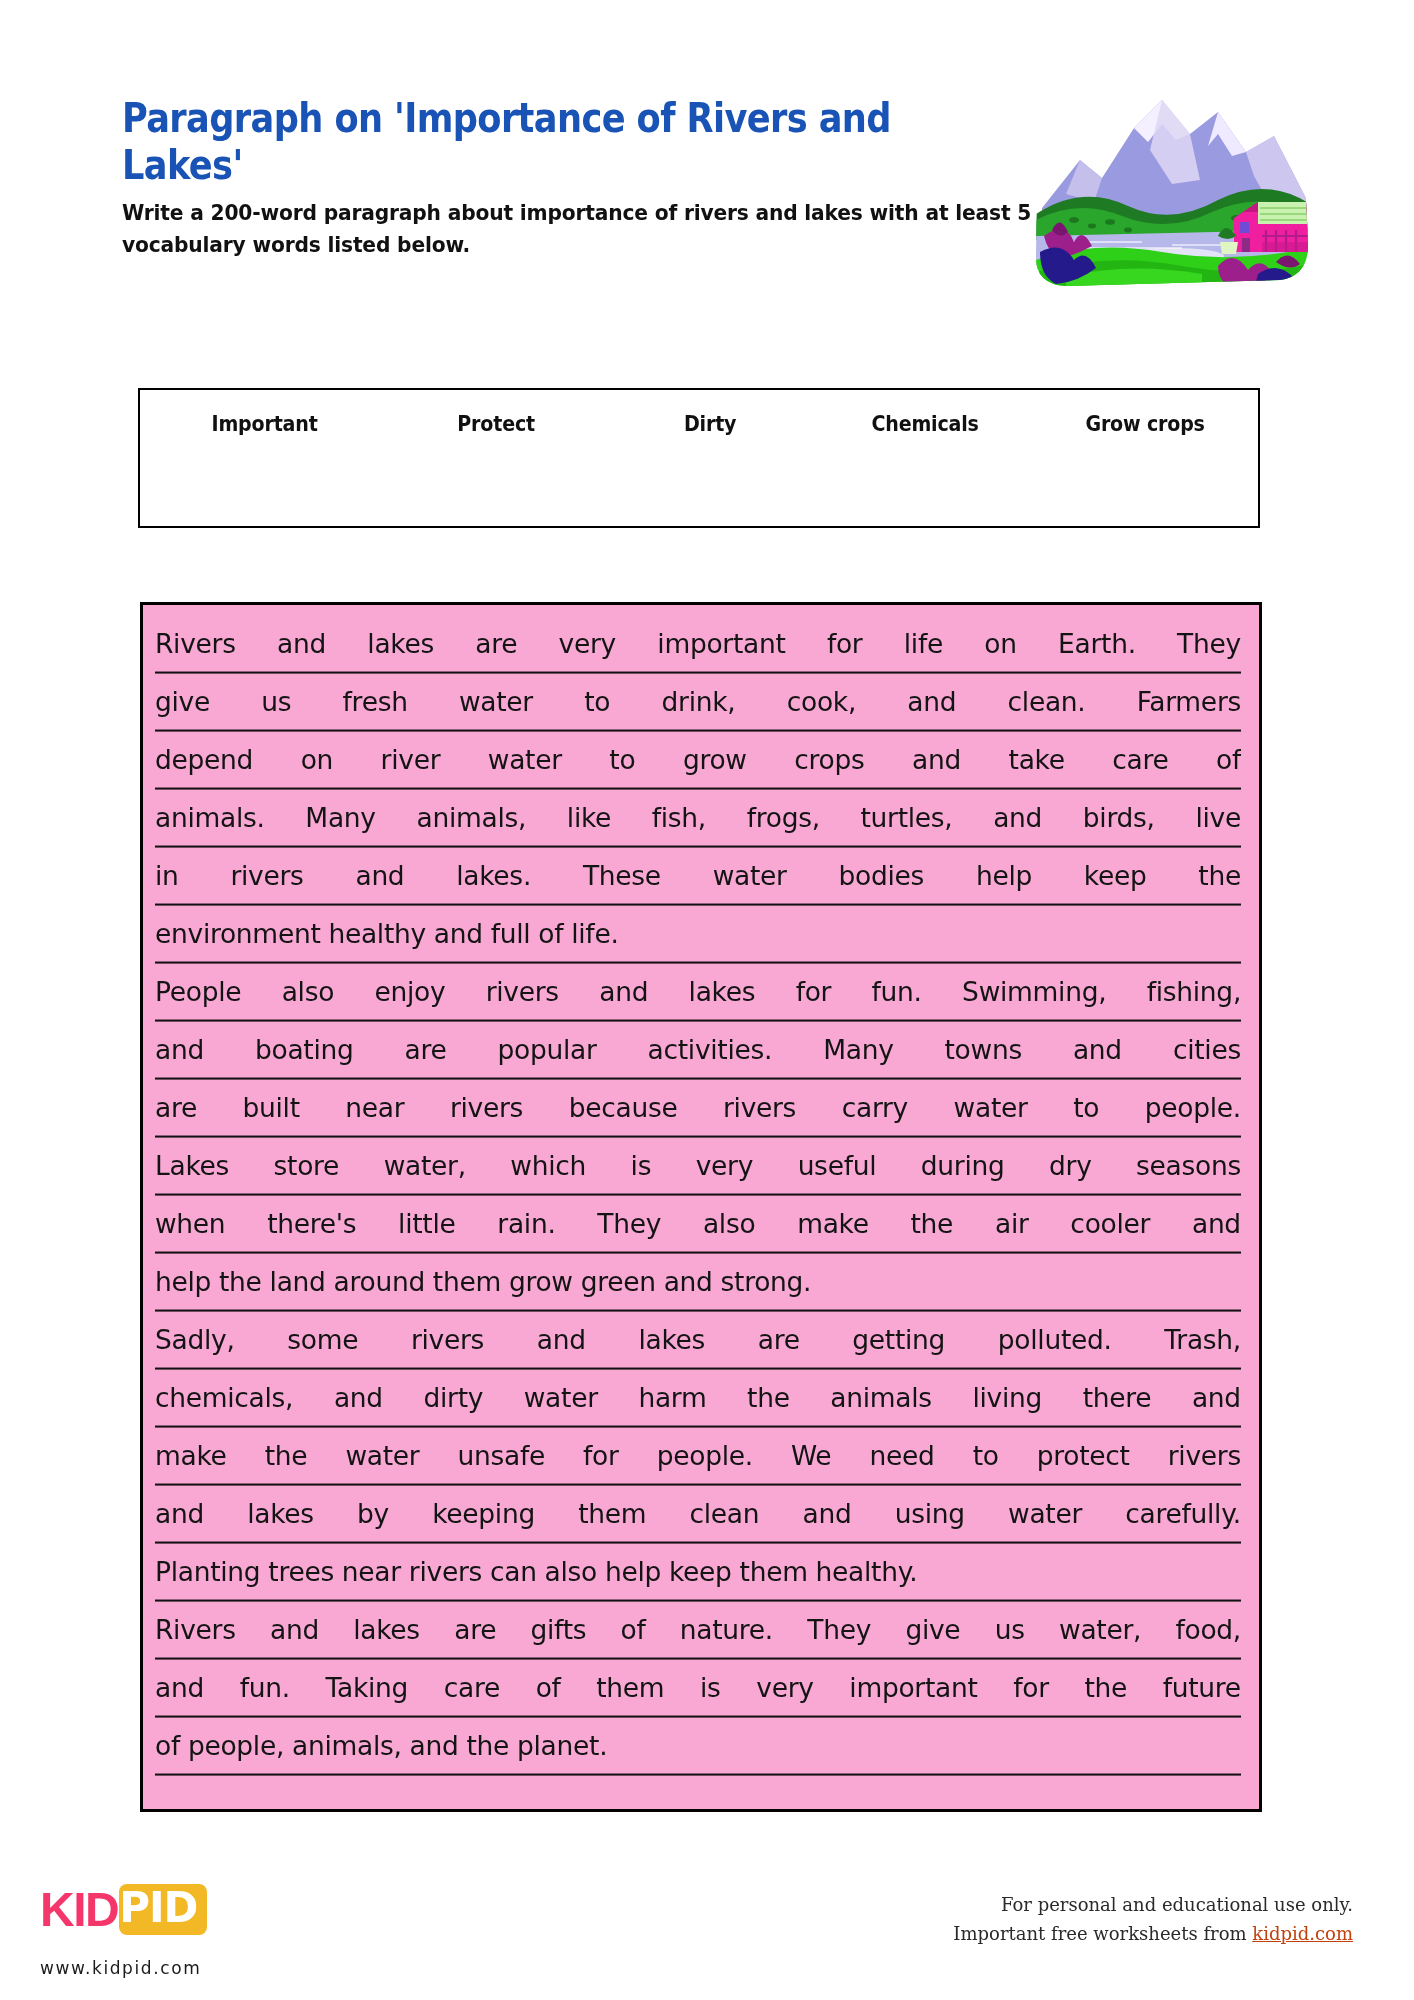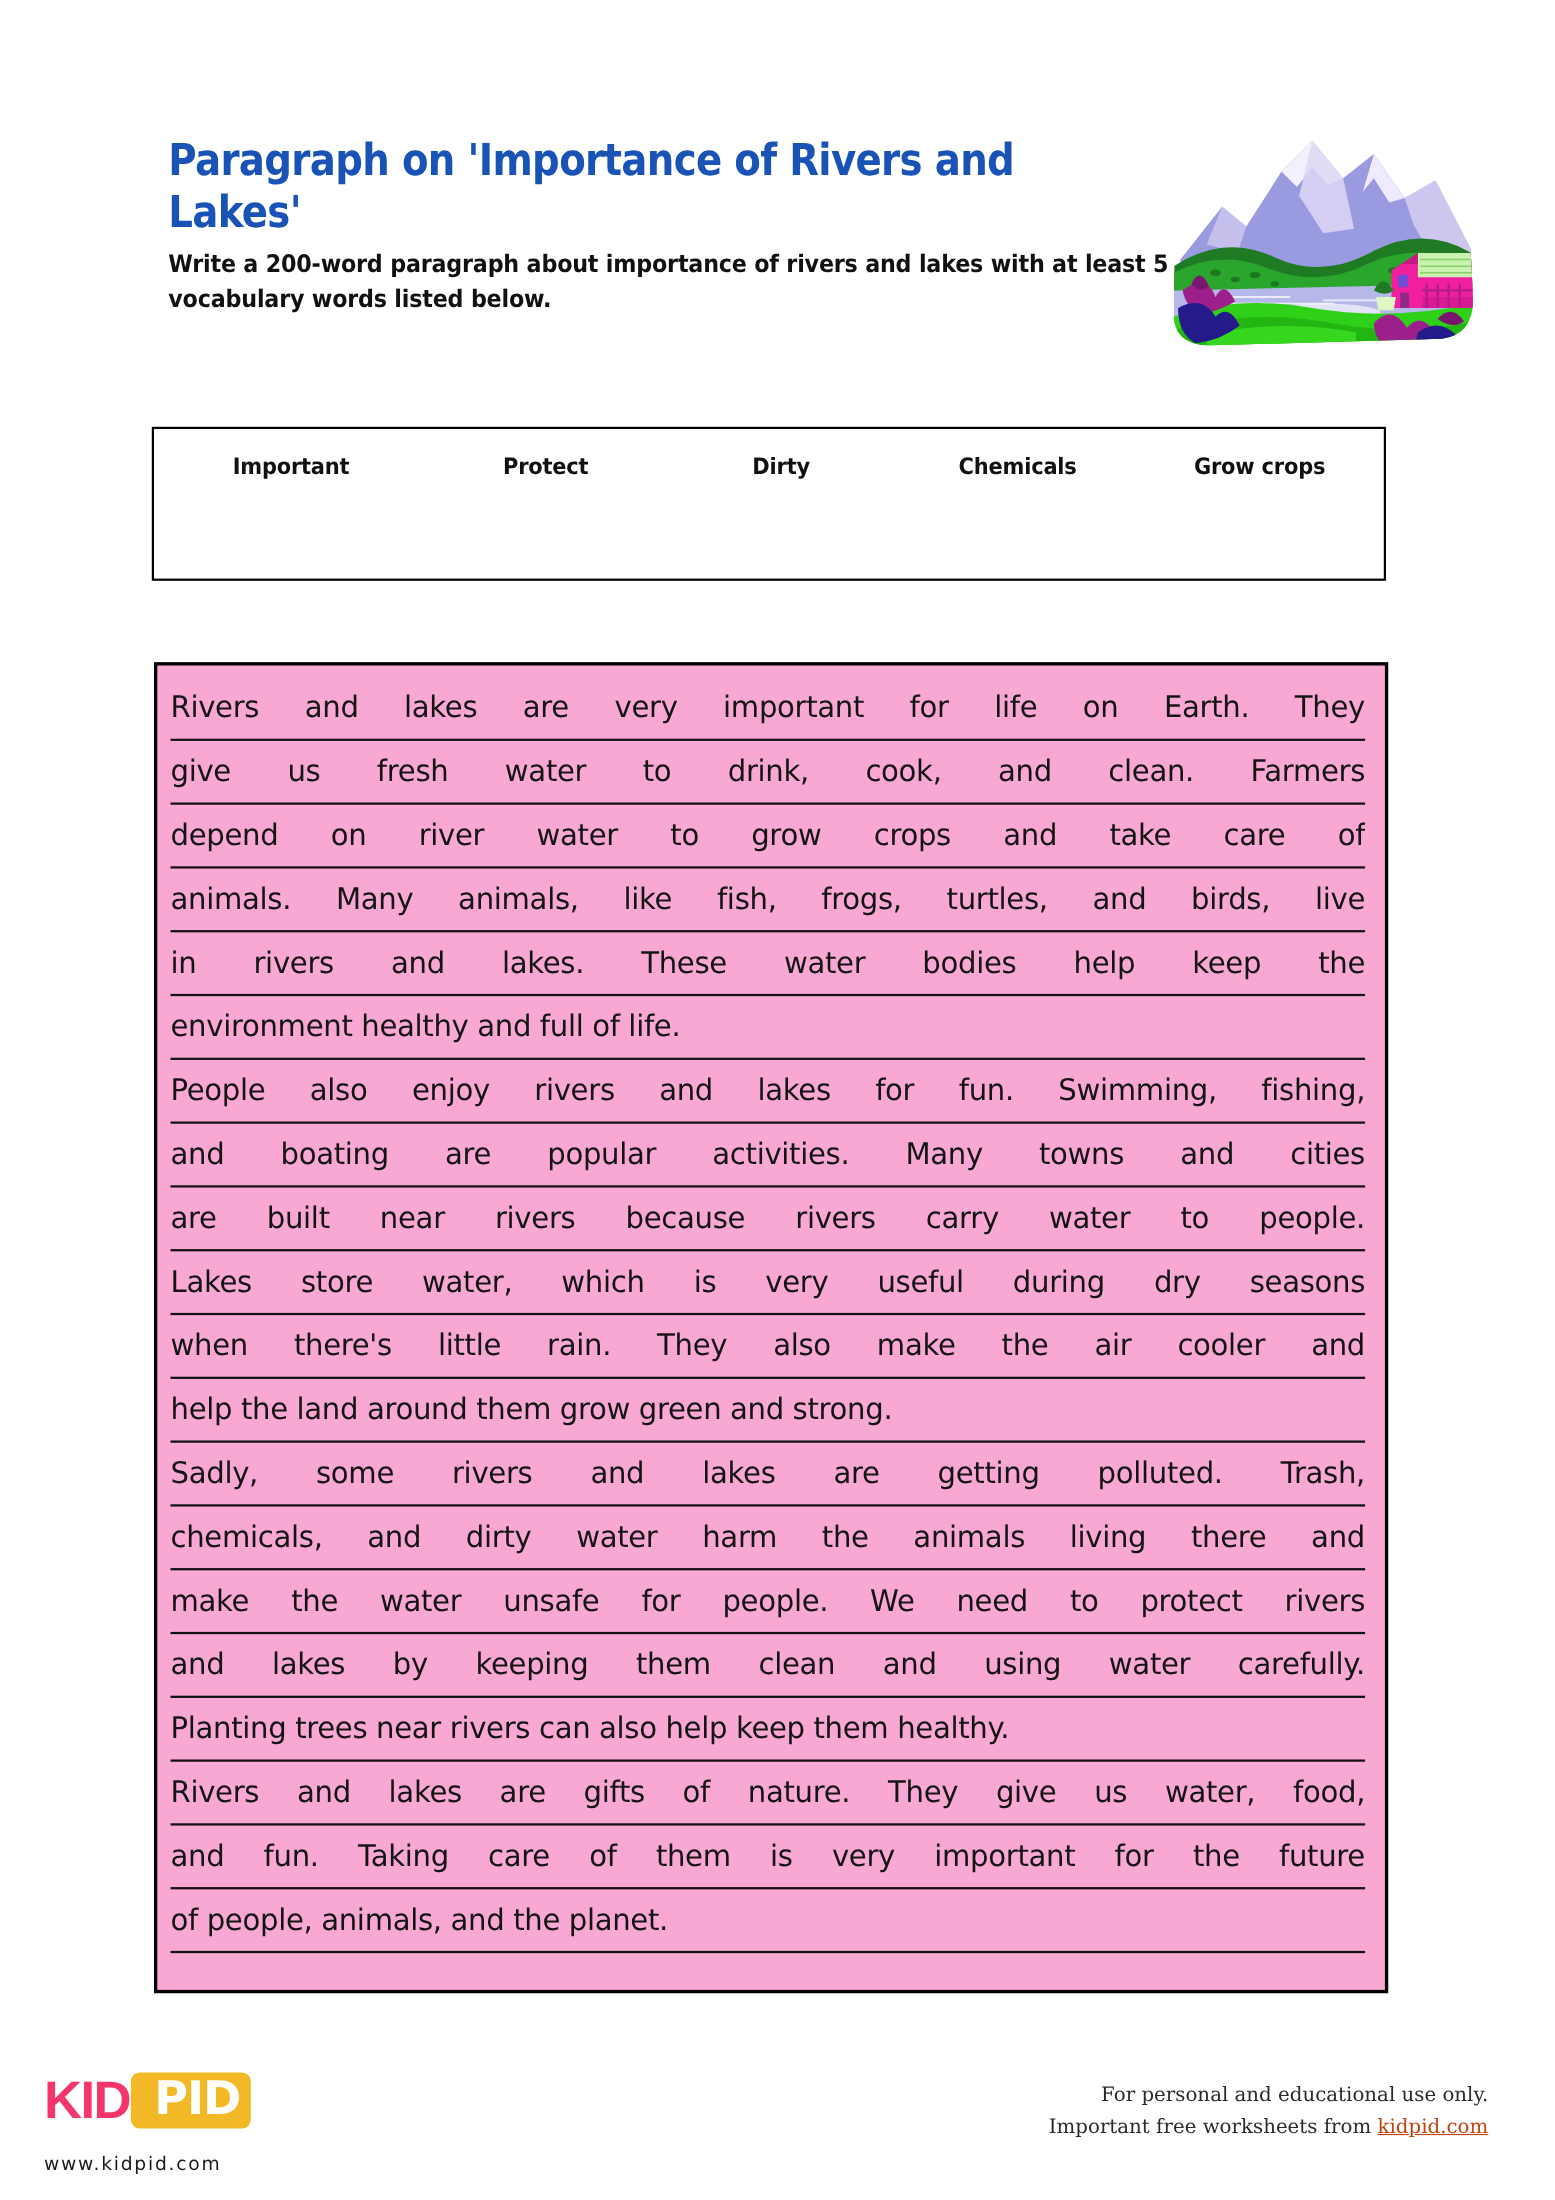--- a/index.html
+++ b/index.html
@@ -15,25 +15,24 @@
 
   .page {
     position: relative;
     width: 1414px;
     height: 2000px;
   }
 
   
   .header {
     position: absolute;
-    left: 153px;
+    left: 122px;
     top: 95px;
     width: 1190px;
     height: 220px;
-    margin-top: 28px;
   }
   .header-text {
     position: absolute;
     left: 0;
     top: 0;
     width: 930px;
   }
   .worksheet-title {
     font-family: "DejaVu Sans", sans-serif;
     font-weight: 700;
@@ -165,21 +164,21 @@
     letter-spacing: -1.5px;
   }
   .logo-pid {
     font-family: "DejaVu Sans", sans-serif;
     font-weight: 700;
     font-size: 42px;
     line-height: 1;
     color: #ffffff;
     background: #f2b826;
     border-radius: 8px;
-    padding: 3px 10px 6px 21px;
+    padding: 3px 10px 6px 0;
     letter-spacing: -1px;
     margin-left: 1px;
   }
   .logo-url {
     font-family: "DejaVu Sans", sans-serif;
     font-size: 17px;
     color: #1b1b1b;
     letter-spacing: 1.6px;
     margin-top: 23px;
   }

